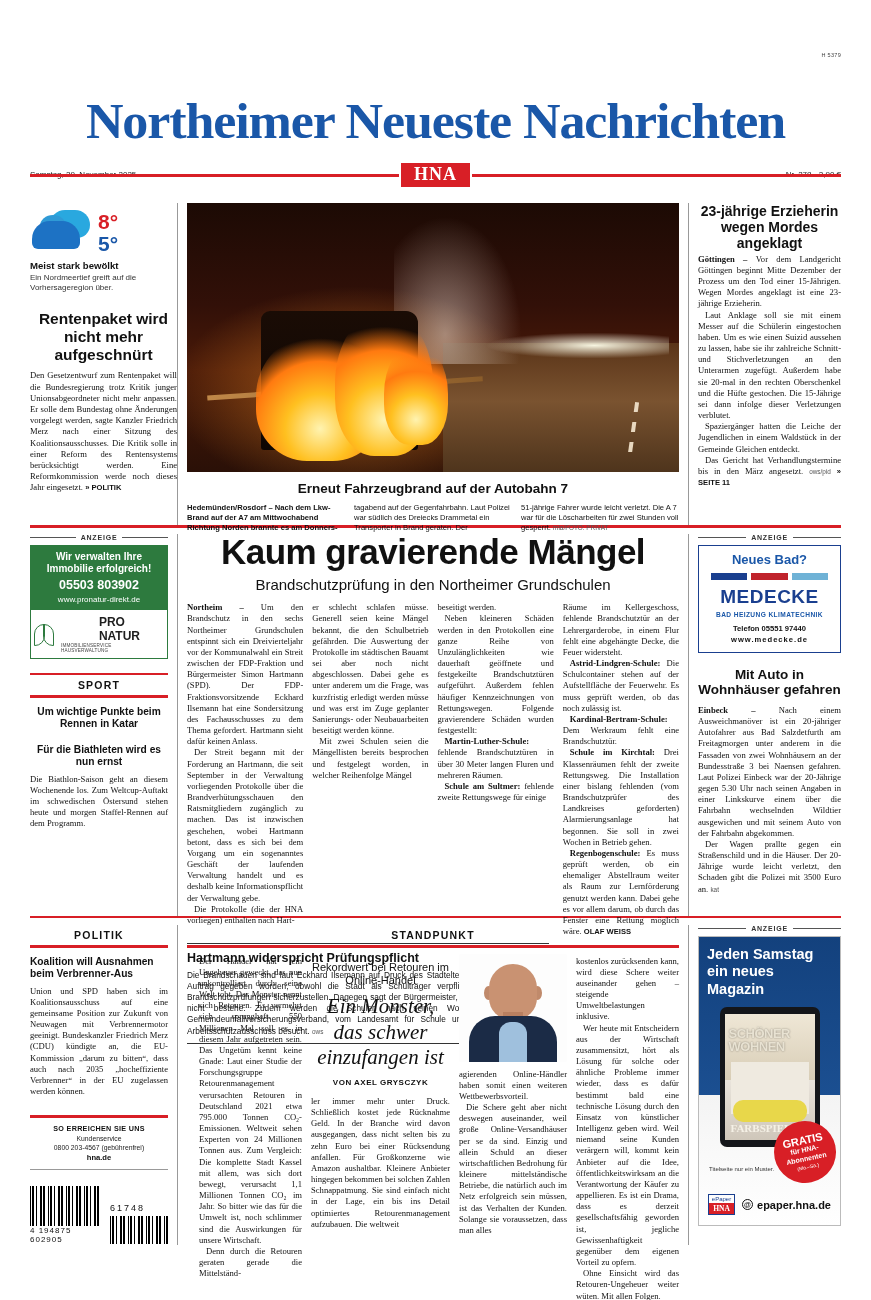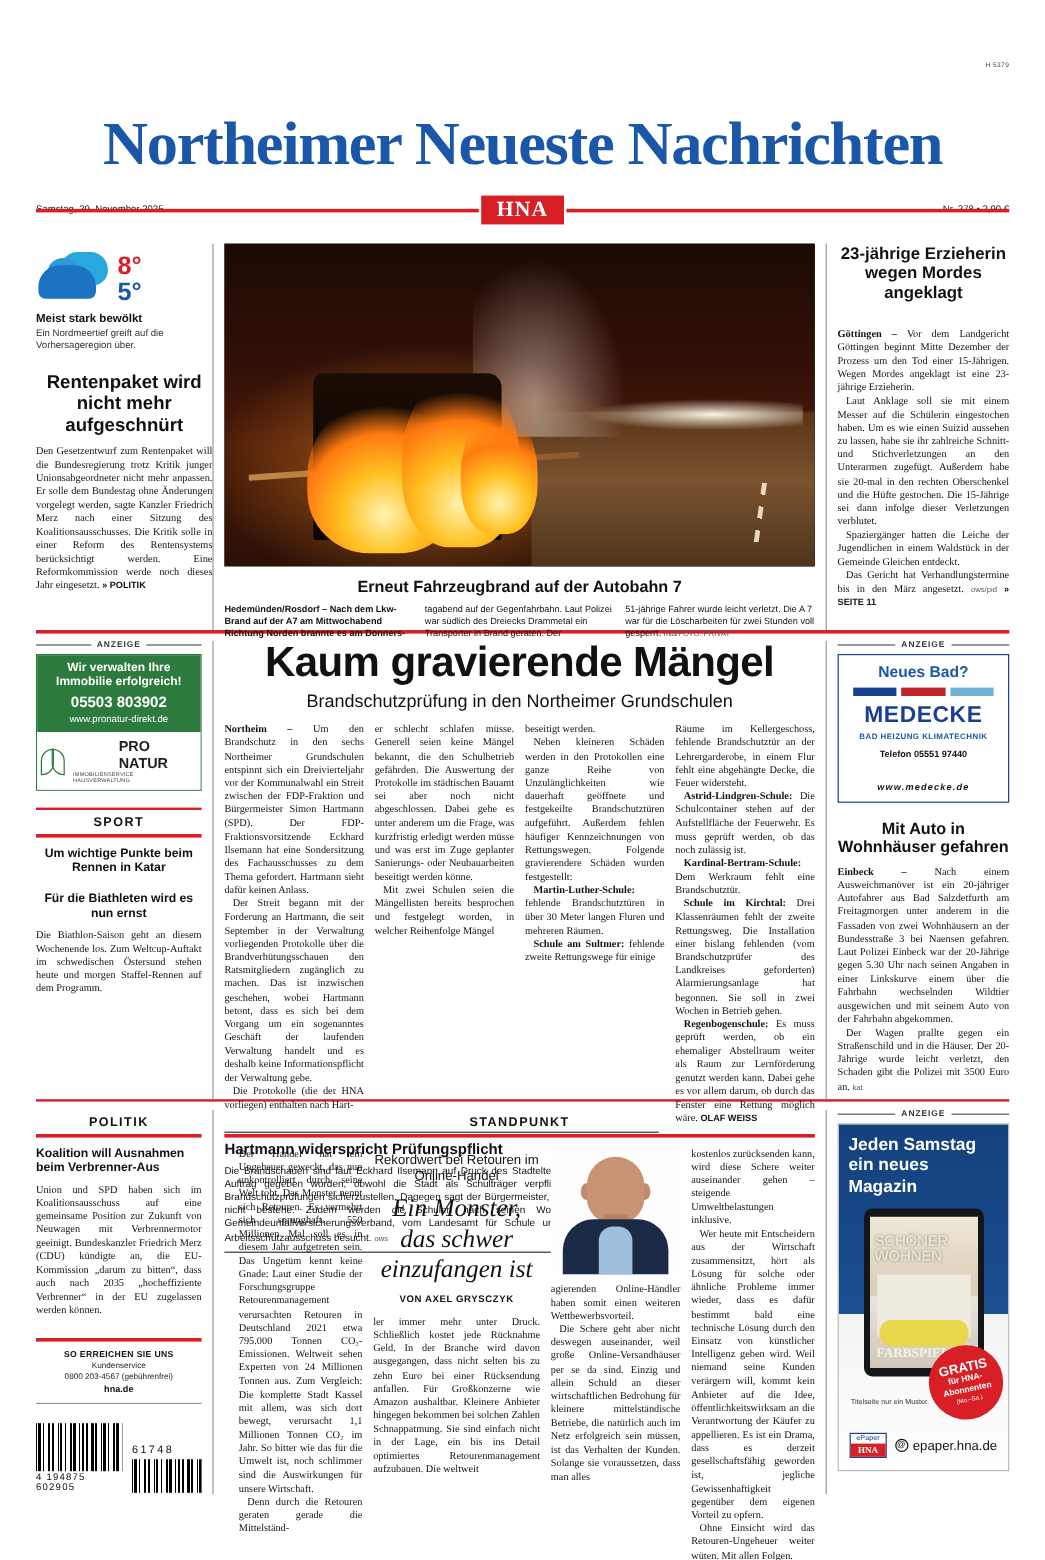--- a/index.html
+++ b/index.html
@@ -94,21 +94,21 @@
     background: #1d72c4; border-radius: 18px 18px 6px 6px; }
   .cloud-ico .c3 { position: absolute; left: 10px; top: 6px; width: 26px; height: 22px;
     background: #2f9ad6; border-radius: 50%; }
   .temps { padding-top: 2px; }
   .t-hi { font-family: "Liberation Sans", sans-serif; font-weight: 700; font-size: 21px; color: #d81f26; line-height: 1.05; }
   .t-lo { font-family: "Liberation Sans", sans-serif; font-weight: 700; font-size: 21px; color: #1a57a8; line-height: 1.05; }
   .w-head { font-family: "Liberation Sans", sans-serif; font-weight: 700; font-size: 9.6px; margin-top: 5px; }
   .w-sub  { font-family: "Liberation Sans", sans-serif; font-size: 8px; color: #333; line-height: 1.28; margin-top: 2px; }
 
   .lead-hl { font-size: 15.5px; margin: 16px 0 7px; }
-  .rc-hl   { font-size: 14px; margin-bottom: 21px; }
+  .rc-hl   { font-size: 14px; margin-bottom: 2px; }
 
   
   .photo {
     width: 100%; height: 269px; position: relative; overflow: hidden;
     background: #130703;
   }
   .ph-sky { position: absolute; inset: 0;
     background:
       radial-gradient(ellipse 260px 150px at 34% 70%, rgba(255,150,40,.55), rgba(120,35,5,0) 70%),
       linear-gradient(180deg, #1c0a04 0%, #321008 38%, #4a1a08 62%, #2a1007 100%); }
@@ -163,21 +163,21 @@
   .ad-medecke { border: 1px solid #1a3f8f; background: #fff; text-align: center; padding: 6px 4px 8px; }
   .md-q { font-family: "Liberation Sans", sans-serif; font-weight: 700; font-size: 13px; color: #1a57a8; }
   .md-bars { display: flex; gap: 4px; justify-content: center; margin: 6px 8px; }
   .md-bars span { flex: 1; height: 7px; }
   .md-name { font-family: "Liberation Sans", sans-serif; font-weight: 700; font-size: 19px;
     color: #1a3f8f; letter-spacing: .5px; margin-top: 3px; }
   .md-tag { font-family: "Liberation Sans", sans-serif; font-weight: 700; font-size: 6.6px;
     color: #1a57a8; letter-spacing: .4px; margin-top: 3px; }
   .md-tel { font-family: "Liberation Sans", sans-serif; font-weight: 700; font-size: 7.6px; margin-top: 6px; }
   .md-web { font-family: "Liberation Sans", sans-serif; font-weight: 700; font-size: 7.6px;
-    letter-spacing: 1px; margin-top: 18px; font-style: italic; }
+    letter-spacing: 1px; margin-top: 2px; }
 
   .sect-hd {
     font-family: "Liberation Sans", sans-serif; font-weight: 700;
     font-size: 10.5px; letter-spacing: 1.2px; text-align: center; padding: 4px 0 4px;
   }
   .sm-hl { font-family: "Liberation Sans", sans-serif; font-weight: 700;
     font-size: 10.2px; text-align: center; line-height: 1.18; margin: 8px 0 6px; }
 
   .main-hl { font-family: "Liberation Sans", sans-serif; font-weight: 700;
     font-size: 35px; text-align: center; line-height: 1.02; letter-spacing: -.5px; }
@@ -247,21 +247,21 @@
   .gratis .g1 { font-weight: 700; font-size: 11px; }
   .gratis .g2 { font-weight: 700; font-size: 7px; line-height: 1.15; }
   .gratis .g3 { font-size: 5px; margin-top: 1px; }
   .mag-note { position: absolute; left: 10px; bottom: 52px;
     font-family: "Liberation Sans", sans-serif; font-size: 6px; color: #333; line-height: 1.25; }
   .mag-foot { position: absolute; left: 9px; right: 9px; bottom: 10px; display: flex; align-items: center; gap: 7px; }
   .epaper-badge { width: 34px; border: 1px solid #1a3f8f; text-align: center; }
   .ep-top { font-family: "Liberation Sans", sans-serif; font-size: 6px; color: #1a3f8f; padding: 1px 0; }
   .ep-bot { background: #d81f26; color: #fff; font-family: "Liberation Serif", serif;
     font-weight: 700; font-size: 7.5px; padding: 1px 0; }
-  .mag-url { font-family: "Liberation Sans", sans-serif; font-weight: 400; font-size: 11px; color: #111;
+  .mag-url { font-family: "Liberation Sans", sans-serif; font-weight: 700; font-size: 11px; color: #111;
     display: flex; align-items: center; gap: 4px; }
   .at-ico { width: 11px; height: 11px; border: 1.3px solid #111; border-radius: 50%;
     font-size: 7px; display: flex; align-items: center; justify-content: center; }
 </style>
 </head>
 <body>
 
 <div class="page">
 
   <div class="masthead">

